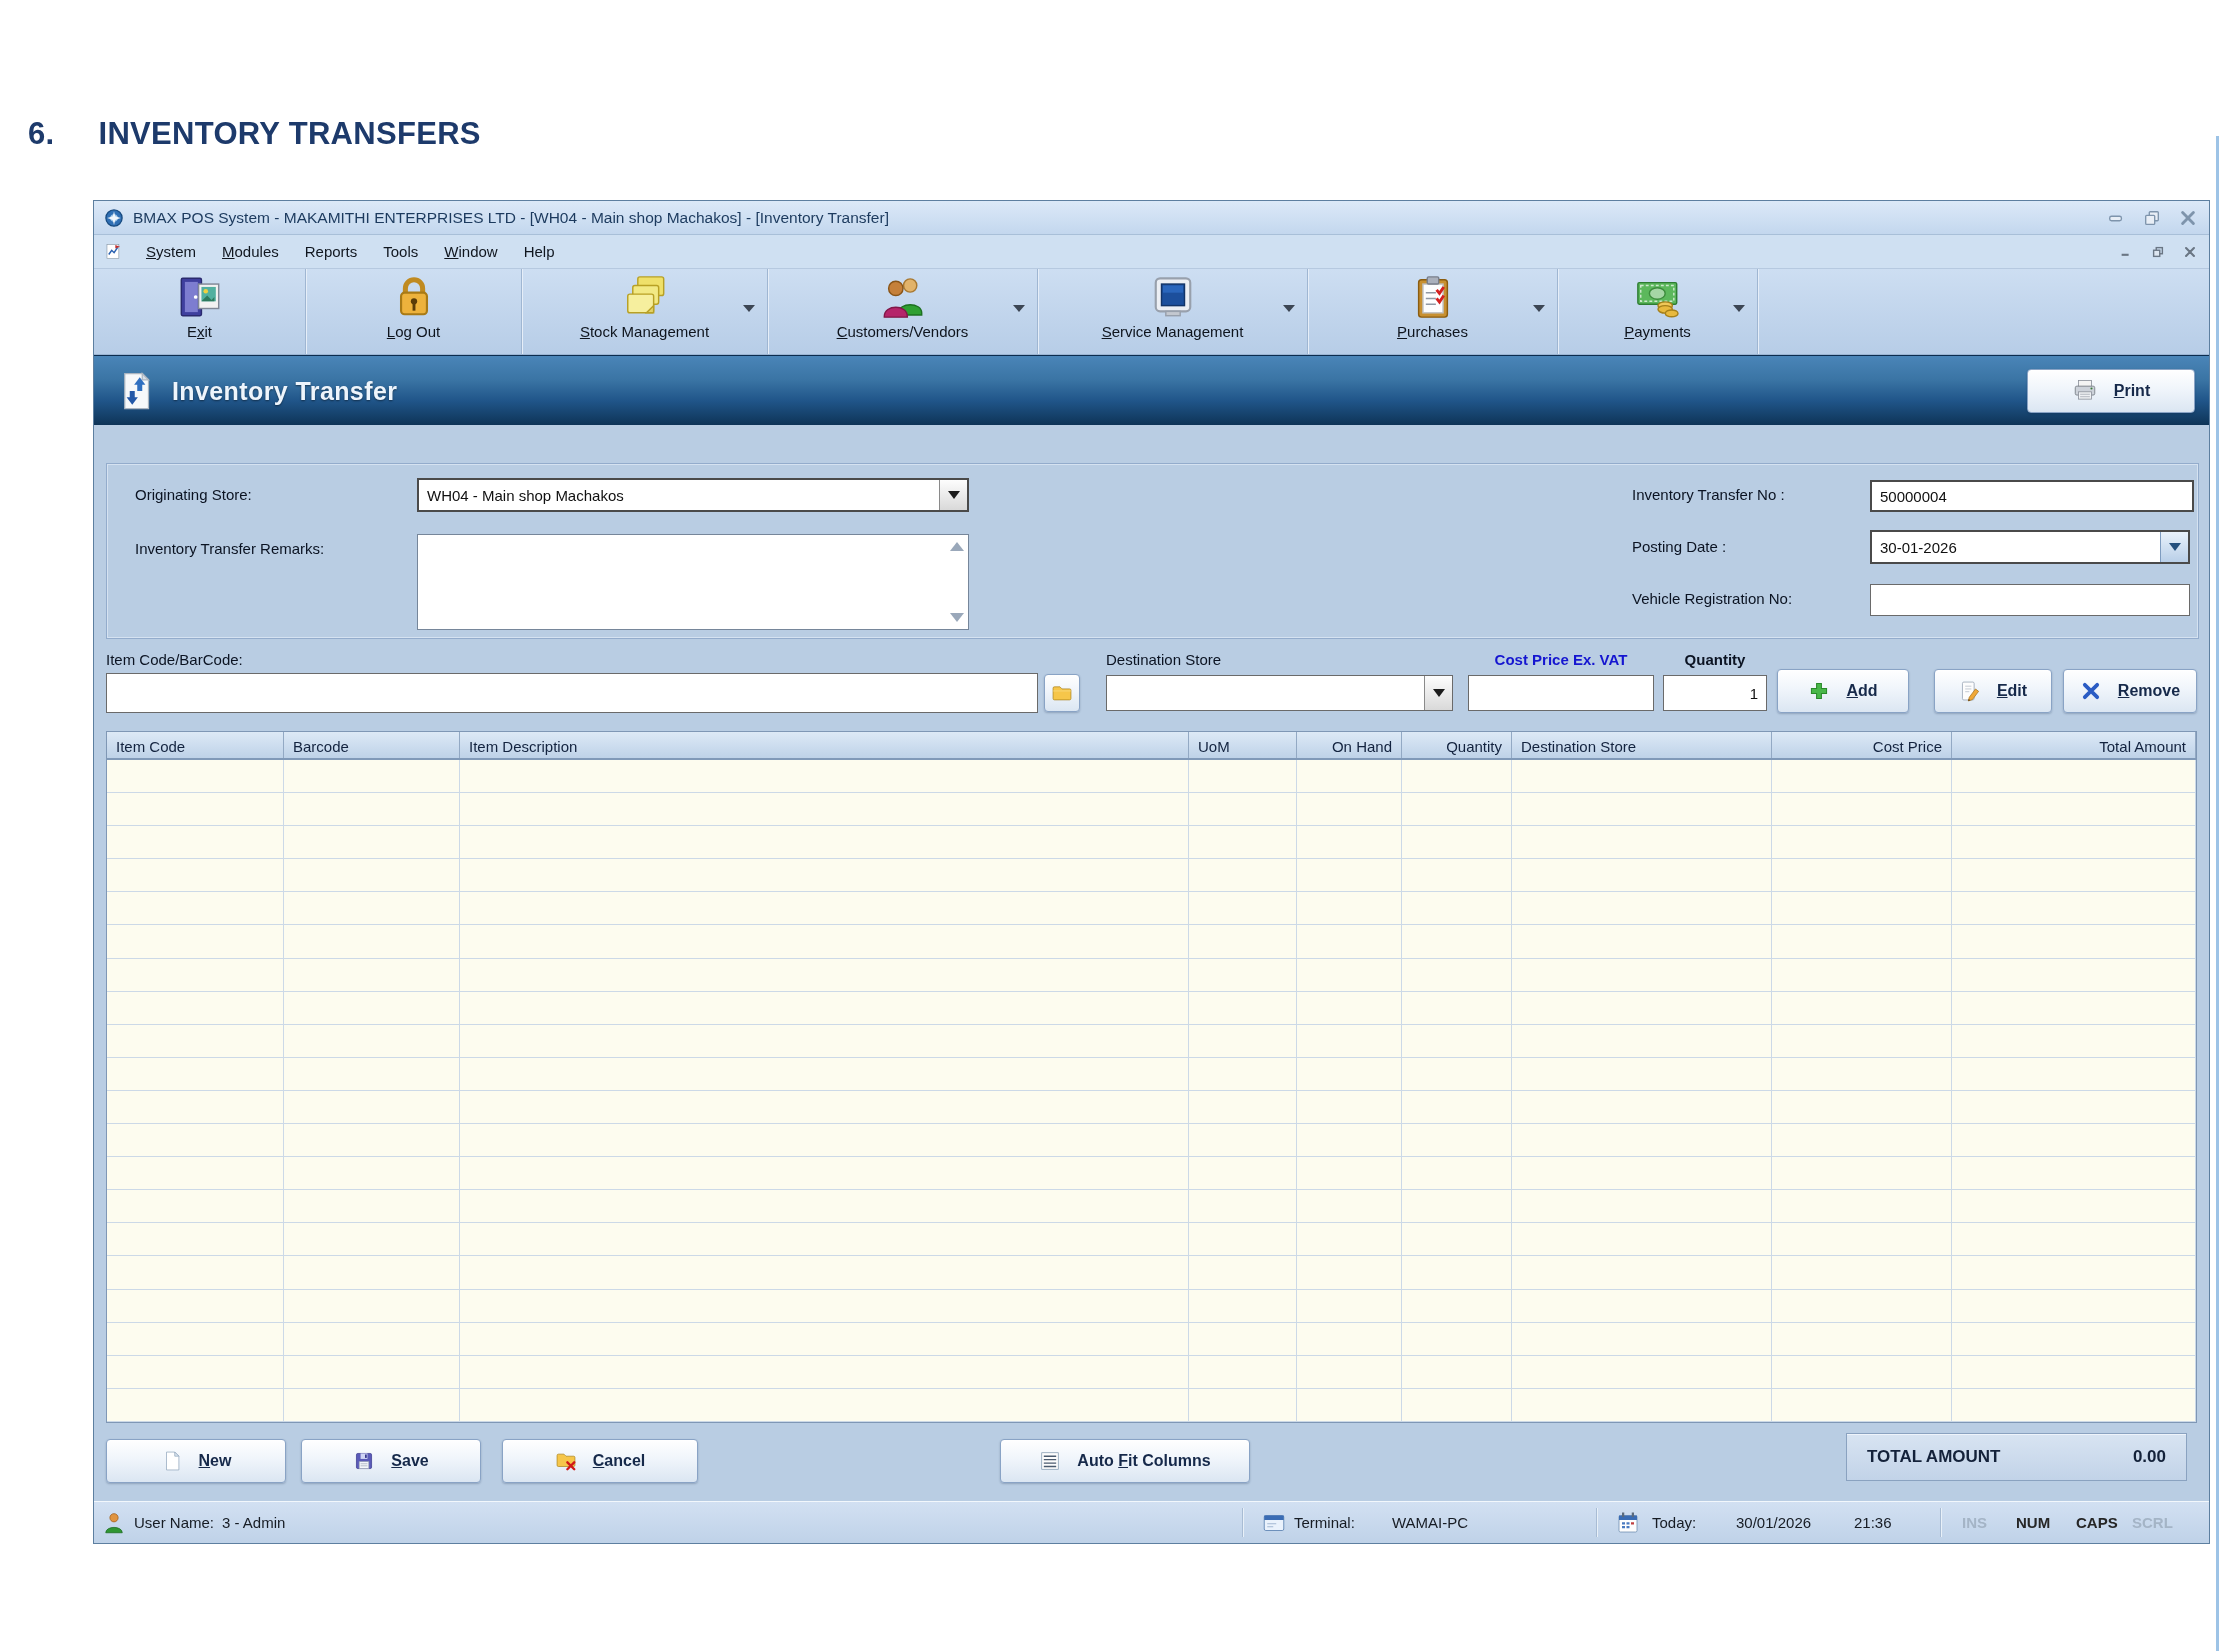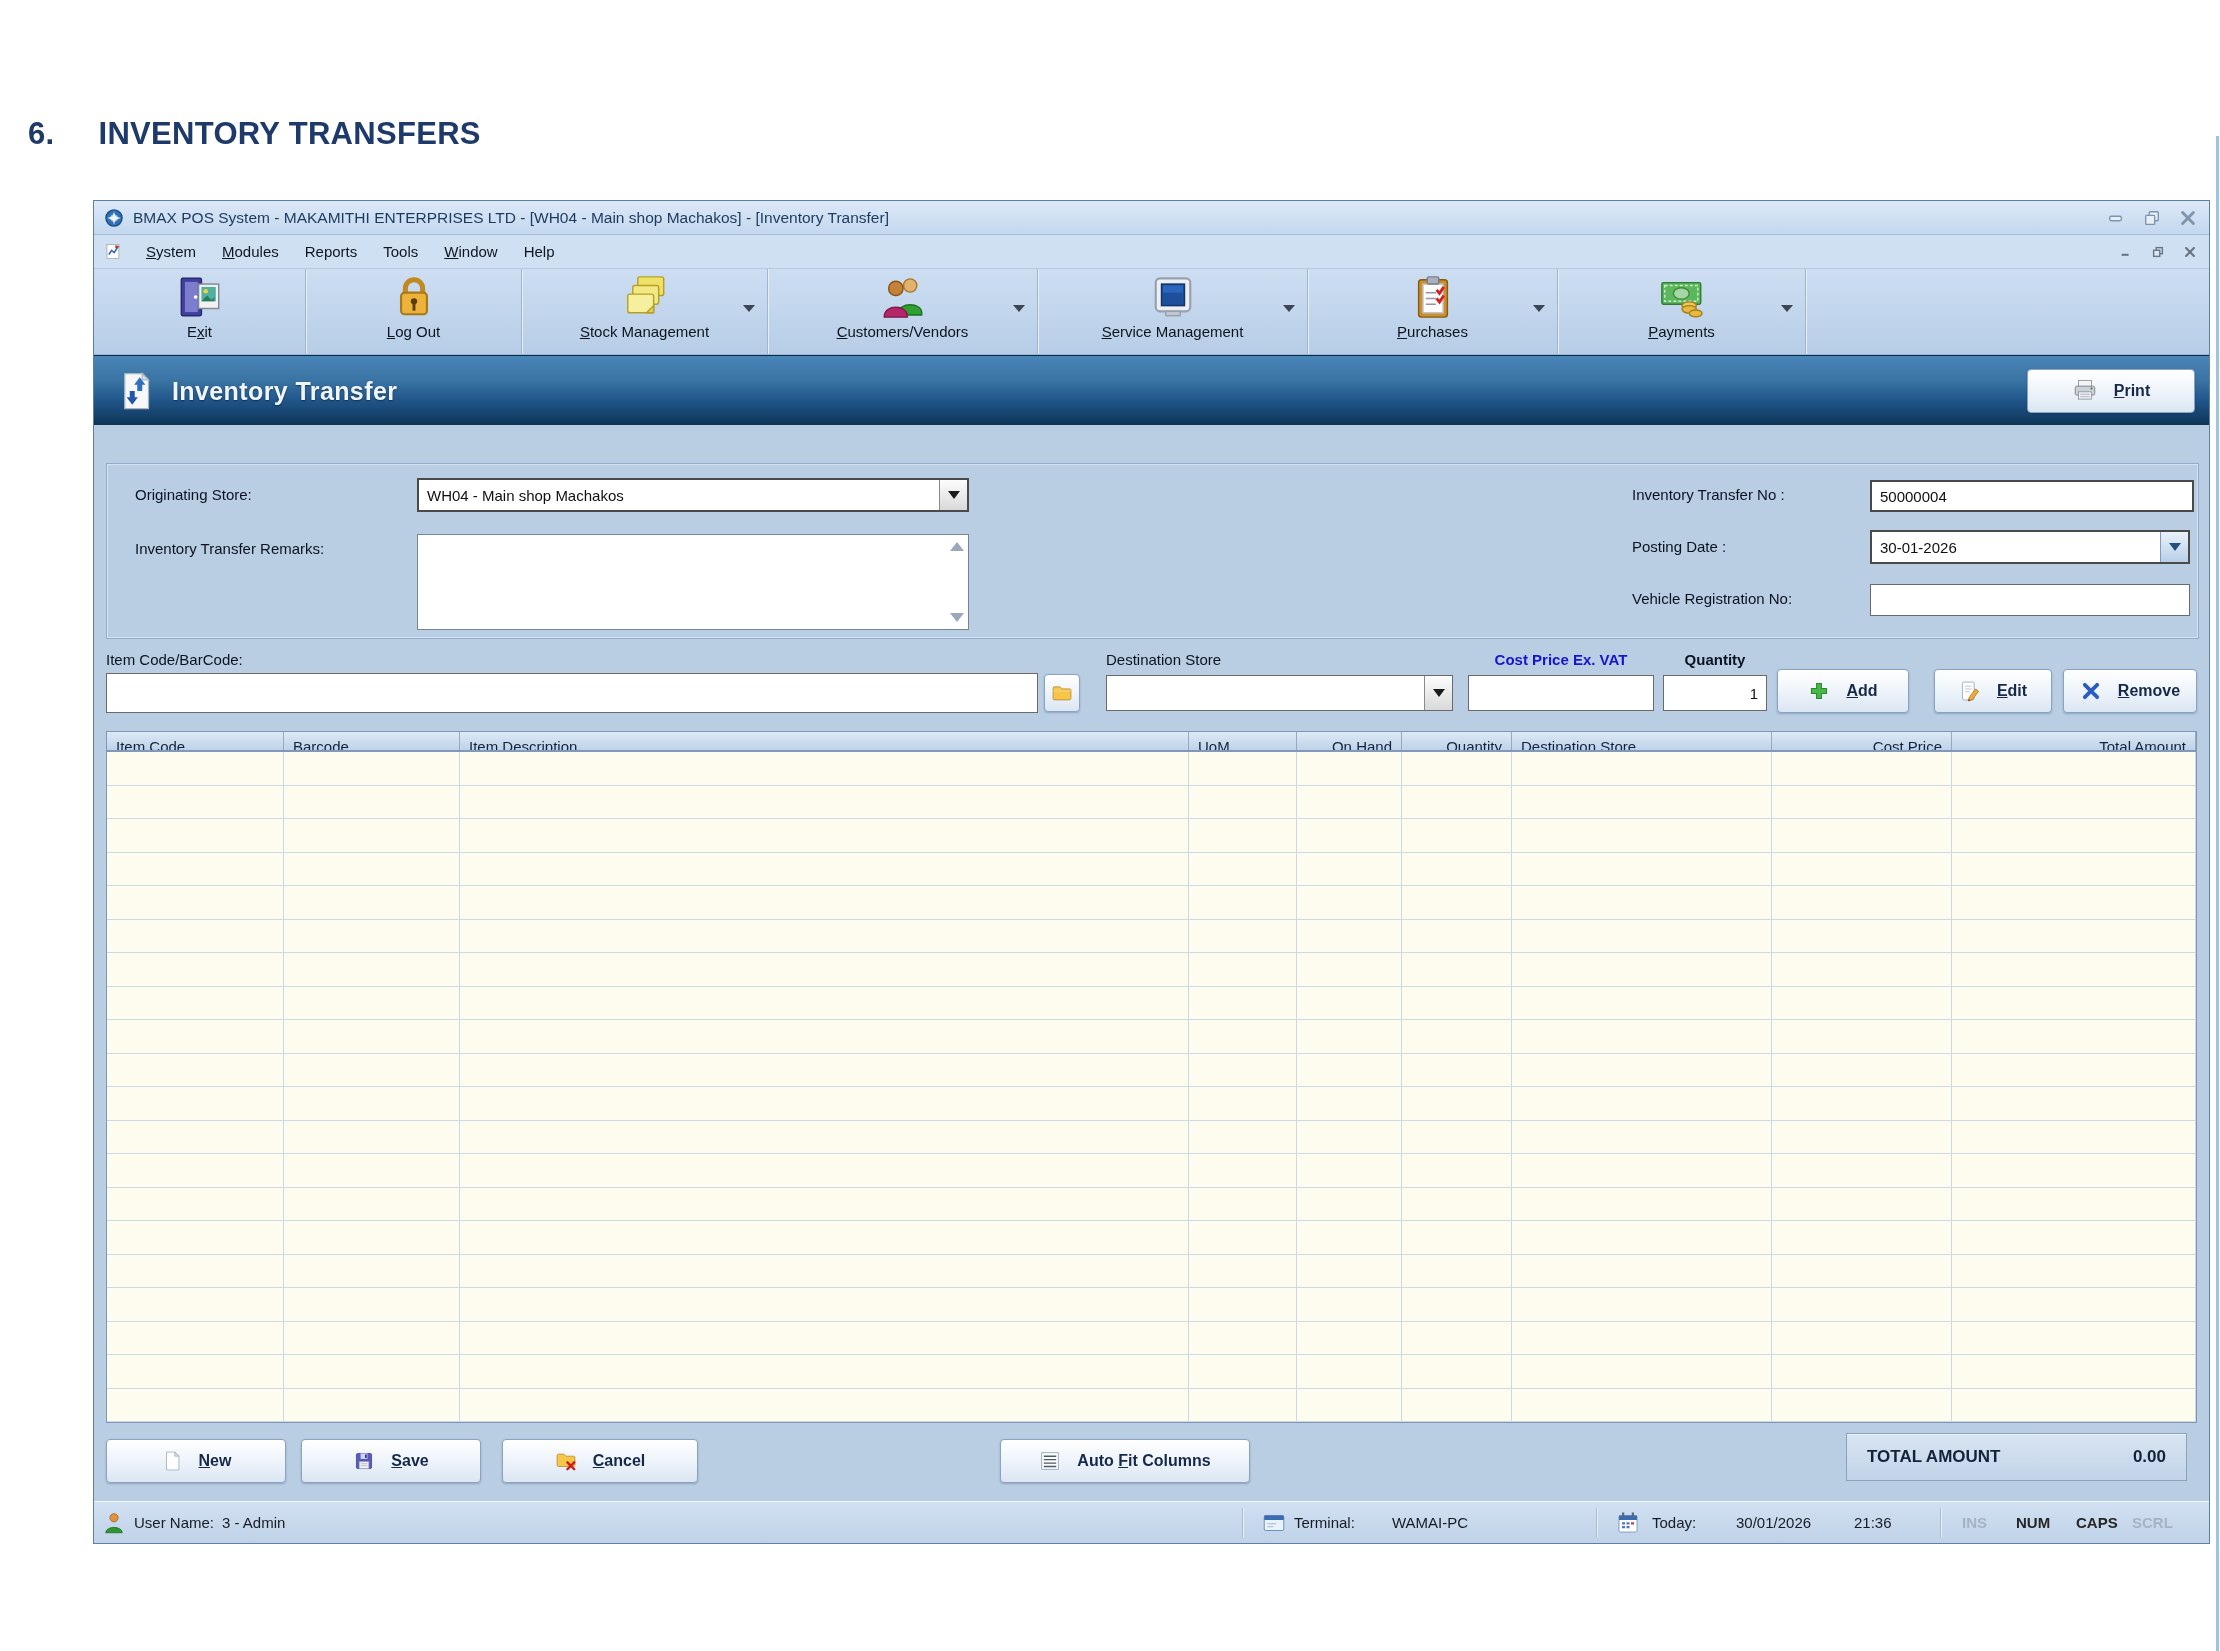--- a/index.html
+++ b/index.html
@@ -96,21 +96,21 @@
   .sc-arrow{position:absolute;right:4px;width:0;height:0;border-left:7px solid transparent;
     border-right:7px solid transparent}
   .sc-up{top:7px;border-bottom:9px solid #9aa8ba}
   .sc-dn{bottom:7px;border-top:9px solid #9aa8ba}
 
   .browse-btn{position:absolute;width:36px;height:38px;padding:0}
 
   
   .grid{position:absolute;left:12px;top:306px;width:2091px;height:692px;
     border:1px solid #7f97b5;background:var(--grid-body-bg,#fdfcef);display:flex;flex-direction:column}
-  .grid-header{display:flex;height:20px;background:linear-gradient(#dde9f6,#bed2e8);
+  .grid-header{display:flex;height:28px;background:linear-gradient(#dde9f6,#bed2e8);
     border-bottom:2px solid #8099b8}
   .gh-cell{padding:0 9px;line-height:30px;font-size:15px;color:#13233f;
     border-right:1px solid #93a9c4;white-space:nowrap;overflow:hidden}
   .grid-body{flex:1;display:flex;flex-direction:column}
   .g-row{flex:1;display:flex;border-bottom:1px solid var(--grid-line,#ccd9e7)}
   .g-cell{border-right:1px solid var(--grid-line,#ccd9e7)}
 
   
   .foot-btn{position:absolute;top:1014px;height:44px}
   .total-panel{position:absolute;left:1752px;top:1008px;width:341px;height:48px;
@@ -375,21 +375,21 @@
           <span class="tb-caret"></span>
           <div class="tb-label"><span class="ul">S</span><span>ervice Management</span></div>
         </div>
         <div class="tb-group" style="width: 250px;">
           <svg class="tb-icon">
             <use href="#i-clipboard"></use>
           </svg>
           <span class="tb-caret"></span>
           <div class="tb-label"><span class="ul">P</span><span>urchases</span></div>
         </div>
-        <div class="tb-group" style="width: 248px;">
+        <div class="tb-group" style="width: 200px;">
           <svg class="tb-icon">
             <use href="#i-money"></use>
           </svg>
           <span class="tb-caret"></span>
           <div class="tb-label"><span class="ul">P</span><span>ayments</span></div>
         </div>
         <div class="tb-fill"></div>
       </div>
 
     <div class="banner">

